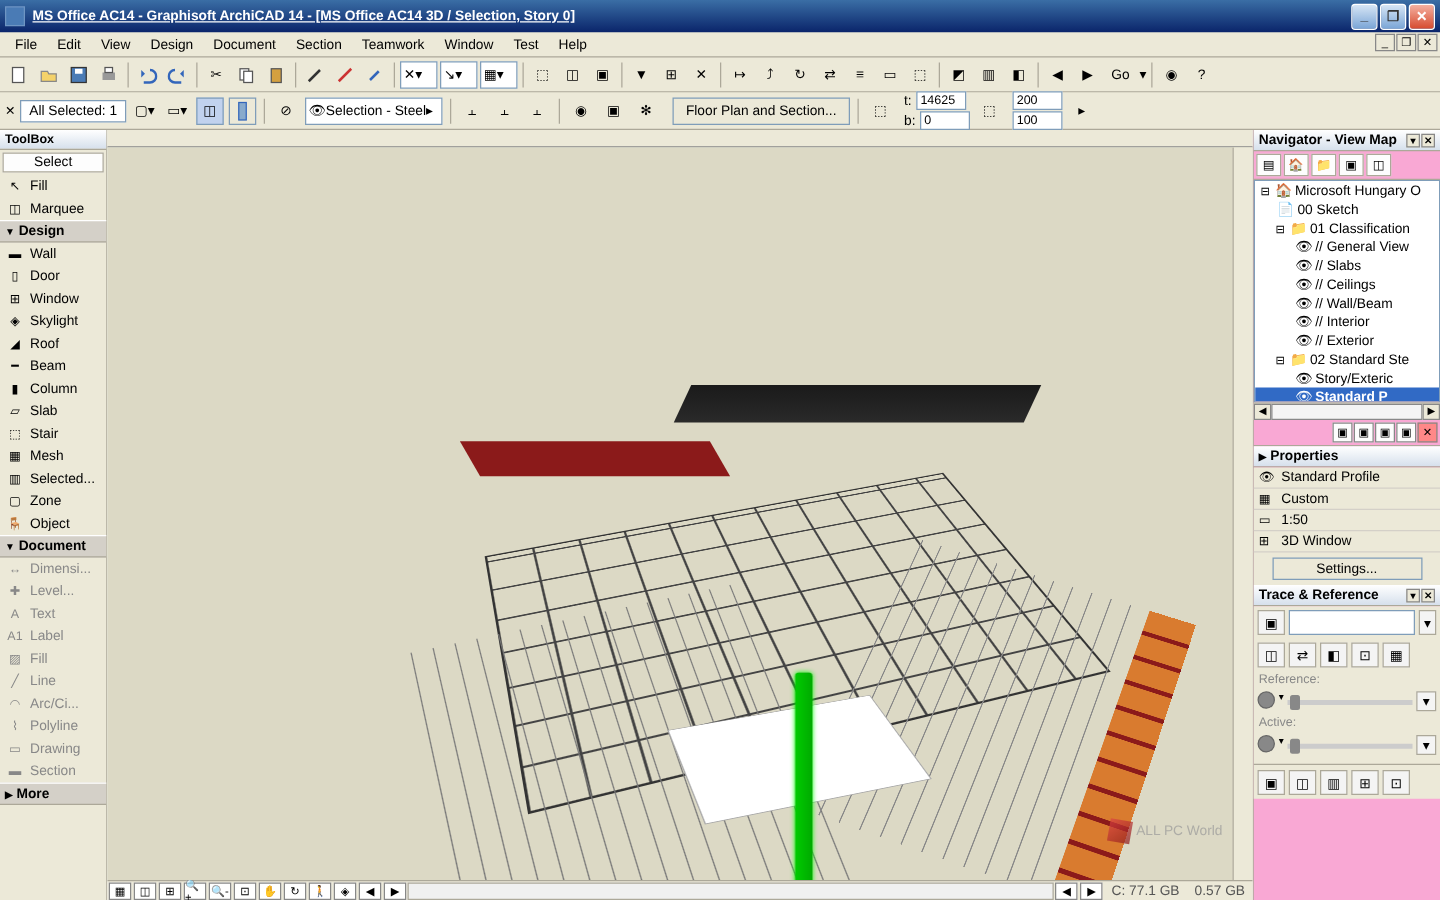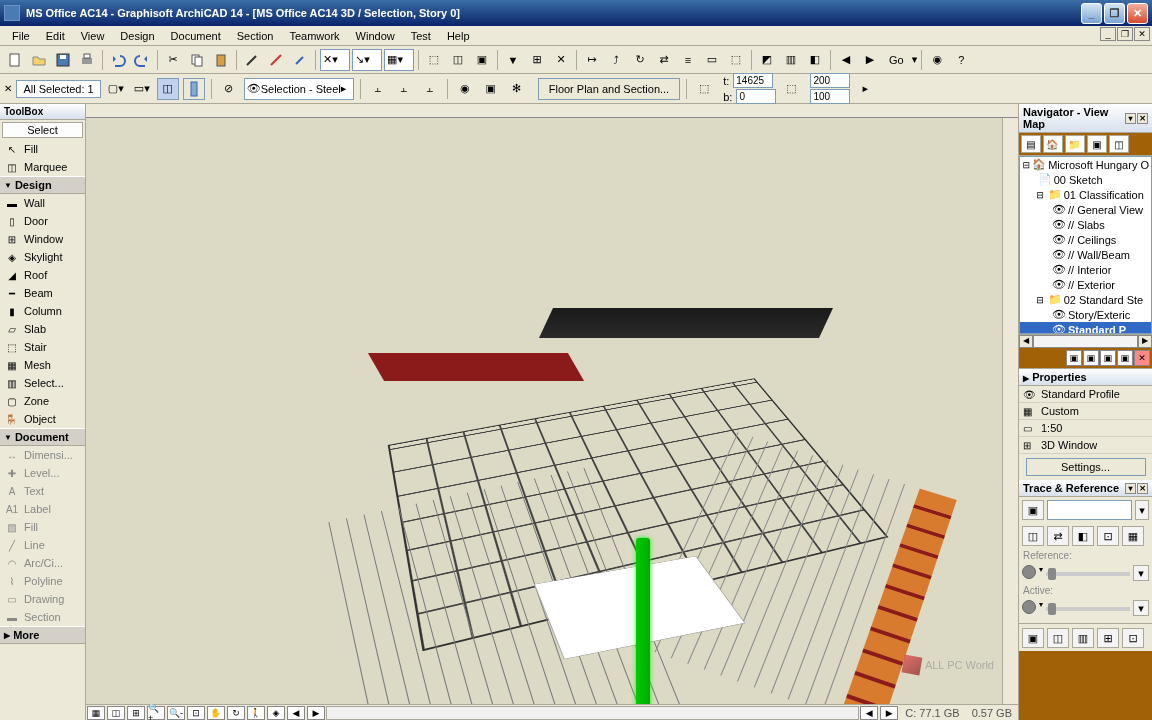--- a/index.html
+++ b/index.html
@@ -1,21 +1,21 @@
 <!DOCTYPE html>
 <html><head>
 <meta charset="utf-8">
 <style>
 * { box-sizing: border-box; margin: 0; padding: 0; font-family: Tahoma, sans-serif; font-size: 11px; }
 body { width: 1152px; height: 720px; overflow: hidden; background: #ece9d8; }
 
 
 .titlebar { height: 26px; background: linear-gradient(#3a6ea5, #0a246a); display: flex; align-items: center; padding: 0 4px; color: white; font-weight: bold; }
 .titlebar .app-icon { width: 16px; height: 16px; background: #4a7bb5; margin-right: 6px; border: 1px solid #fff3; }
-.titlebar .title-text { flex: 1; }
+.titlebar .title-text { flex: 1; text-decoration: underline; }
 .titlebar .win-btns { display: flex; gap: 2px; }
 .titlebar .win-btn { width: 21px; height: 21px; background: linear-gradient(#d6e5f5,#7aa5d6); border: 1px solid #fff; border-radius: 3px; display:flex; align-items:center; justify-content:center; color:#333; font-weight:bold; cursor:pointer; }
 .titlebar .win-btn.close { background: linear-gradient(#f5b0a0,#d64b2f); color:#fff; }
 
 
 .menubar { height: 20px; background: #ece9d8; display:flex; align-items:center; padding: 0 4px; border-bottom: 1px solid #aca899; position:relative; }
 .menubar .menu-item { padding: 2px 8px; cursor:pointer; }
 .menubar .mdi-btns { position:absolute; right:2px; top:1px; display:flex; gap:1px; }
 .menubar .mdi-btn { width:16px; height:14px; background:#ece9d8; border:1px solid #888; font-size:9px; display:flex; align-items:center; justify-content:center; cursor:pointer; }
 
@@ -59,21 +59,21 @@
 
 
 .ground { position:absolute; inset:0; background:#dcd9c5; }
 .building { position:absolute; left:180px; top:140px; width:620px; height:400px; }
 .bldg-wall { position:absolute; background:linear-gradient(#1a1a1a,#2a2a2a); }
 .bldg-wall.back { left:280px; top:50px; width:280px; height:30px; transform:skewX(-25deg); }
 .bldg-wall.side { left:110px; top:95px; width:200px; height:28px; transform:skewX(30deg); background:#8b1a1a; }
 .green-col { position:absolute; left:370px; top:280px; width:14px; height:190px; background:linear-gradient(90deg,#0c0,#0a0); border-radius:3px; box-shadow:0 0 4px #0f0; }
 
 
-.right-col { width:134px; background:#a16207; border-left:1px solid #aca899; display:flex; flex-direction:column; }
+.right-col { width:150px; background:#f9a8d4; border-left:1px solid #aca899; display:flex; flex-direction:column; }
 .panel-hdr { background:linear-gradient(#fff,#d6e0ec); padding:2px 4px; font-weight:bold; font-size:10px; border-bottom:1px solid #aca899; display:flex; align-items:center; justify-content:space-between; }
 .panel-hdr .hdr-btns { display:flex; gap:1px; }
 .panel-hdr .hd-btn { width:11px; height:11px; border:1px solid #888; background:#ece9d8; font-size:8px; display:flex; align-items:center; justify-content:center; cursor:pointer; }
 .nav-toolbar { display:flex; gap:2px; padding:2px; border-bottom:1px solid #aca899; }
 .nav-tb-btn { width:20px; height:18px; border:1px solid #aca899; background:#fdfdfd; display:flex; align-items:center; justify-content:center; cursor:pointer; font-size:10px; }
 .tree { flex:0 0 178px; background:#fff; border:1px solid #7f9db9; overflow:auto; font-size:10px; }
 .tree-item { display:flex; align-items:center; gap:2px; padding:1px 2px; white-space:nowrap; cursor:pointer; }
 .tree-item .ti { width:12px; text-align:center; font-size:9px; }
 .tree-item.sel { background:#316ac5; color:#fff; }
 .tree-scroll-h { height:14px; background:#ece9d8; border-top:1px solid #aca899; display:flex; }
@@ -332,21 +332,21 @@
     <div class="tool-item">
         <span class="tool-icon">⬚</span>
         <span>Stair</span>
       </div>
     <div class="tool-item">
         <span class="tool-icon">▦</span>
         <span>Mesh</span>
       </div>
     <div class="tool-item">
         <span class="tool-icon">▥</span>
-        <span>Select...</span>
+        <span>Selected...</span>
       </div>
     <div class="tool-item">
         <span class="tool-icon">▢</span>
         <span>Zone</span>
       </div>
     <div class="tool-item">
         <span class="tool-icon">🪑</span>
         <span>Object</span>
       </div>
     <div class="tool-section-hdr">

